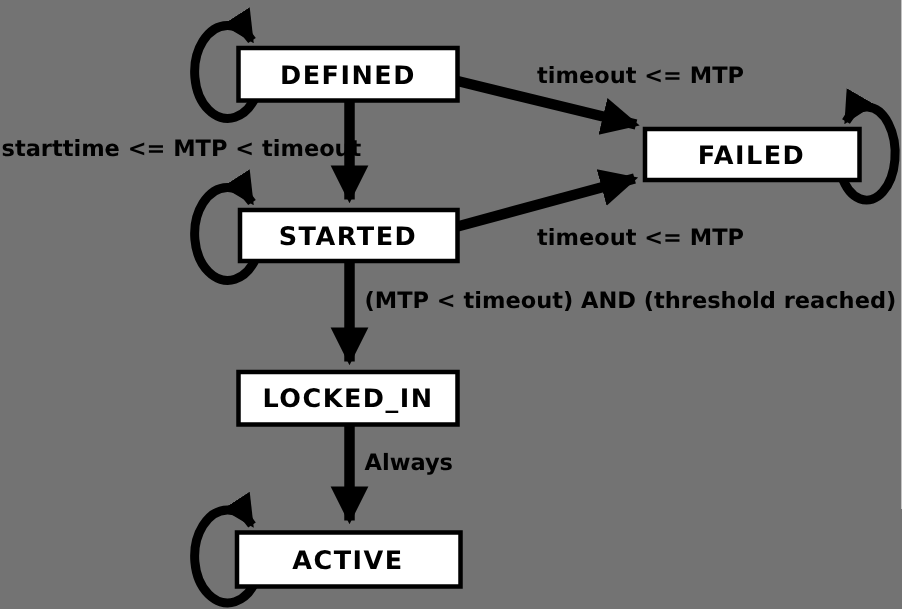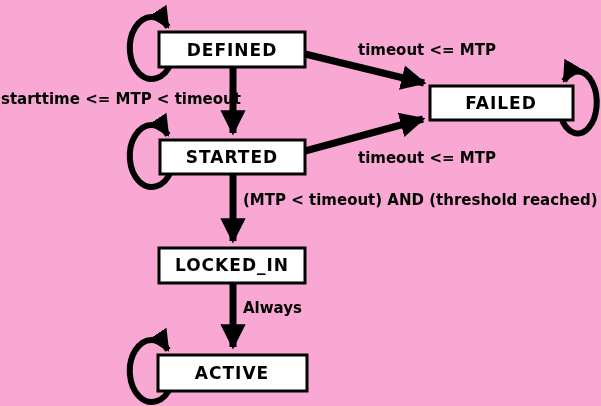--- a/index.html
+++ b/index.html
@@ -4,21 +4,21 @@
 <style>
   html, body {
     margin: 0;
     padding: 0;
     background: #ffffff;
   }
   .canvas {
     position: relative;
     width: 601px;
     height: 406px;
-    background: #f9a8d4;
+    background: #737373;
     overflow: hidden;
     font-family: "DejaVu Sans", sans-serif;
   }
   svg {
     display: block;
   }
   .edge {
     stroke: #000000;
     stroke-width: 7;
     fill: none;

